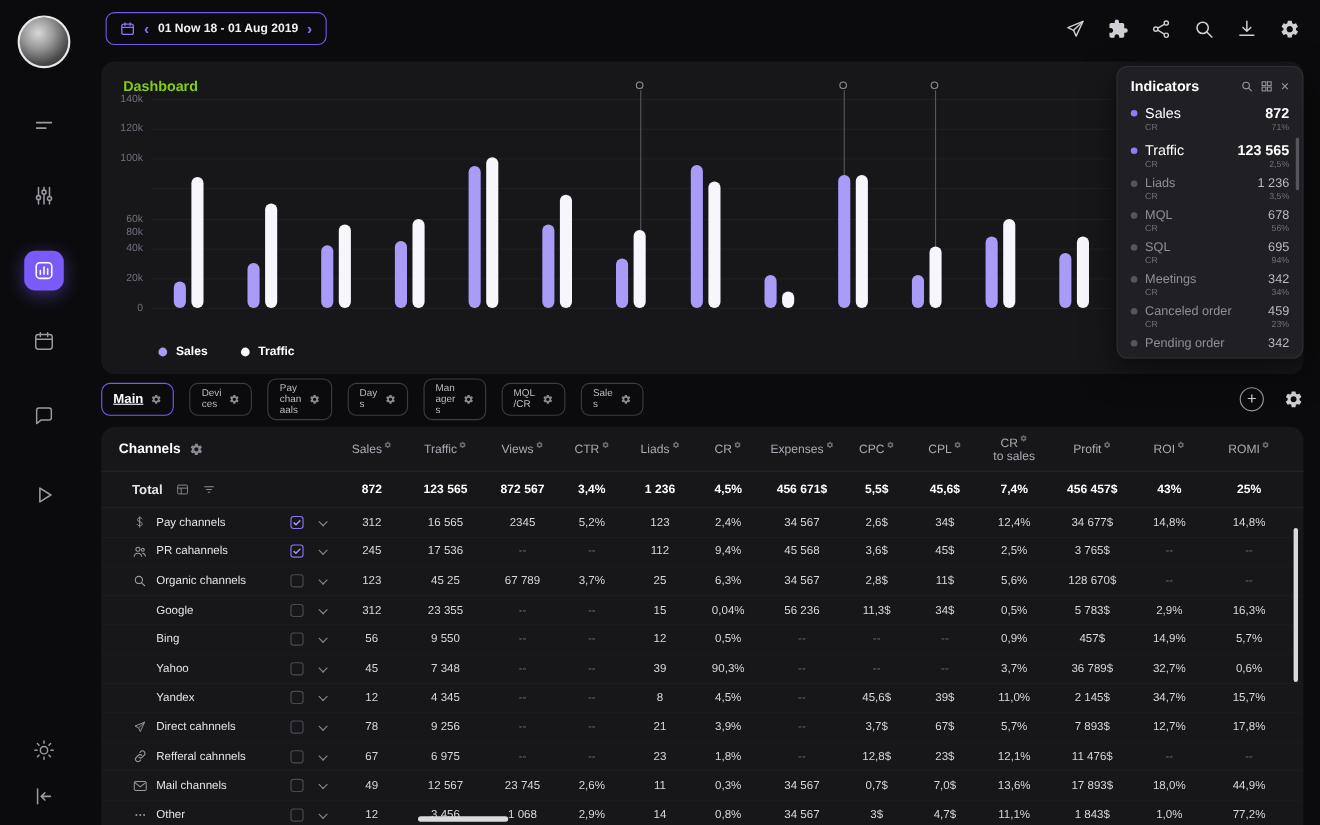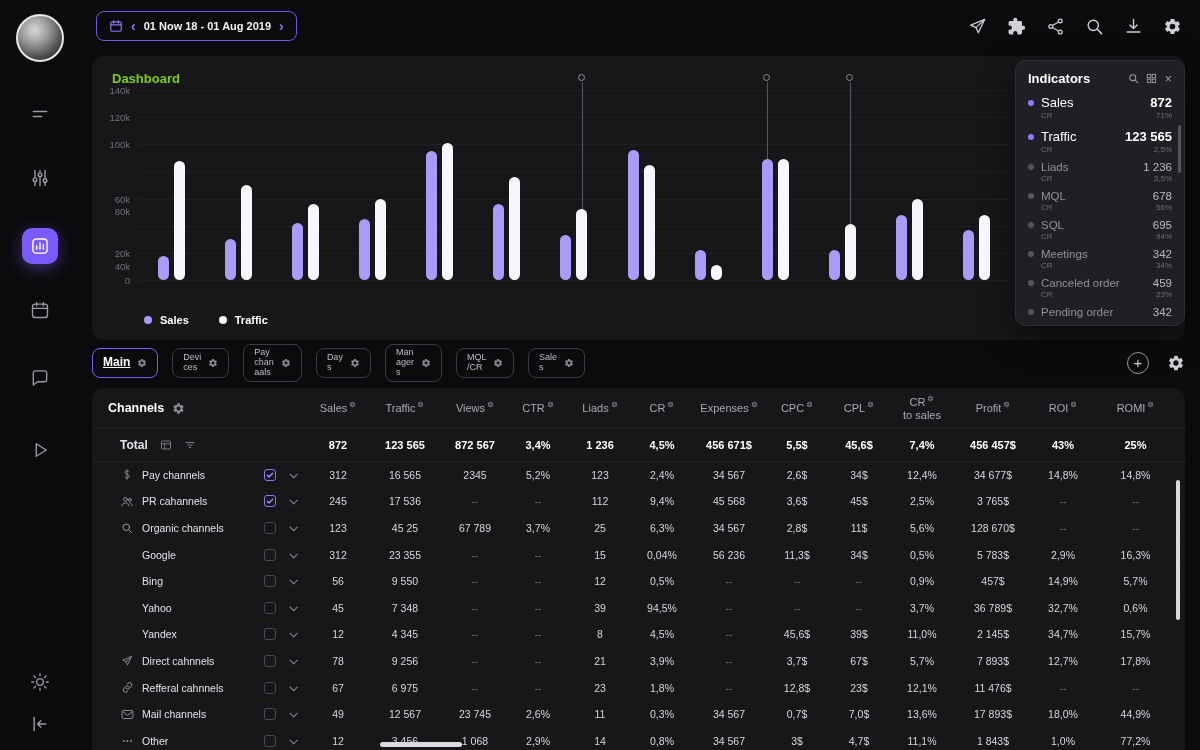--- a/index.html
+++ b/index.html
@@ -235,21 +235,21 @@
         </span>
     </div>
   </div>
   <div id="chart">
     <div id="y-axis">
         <div class="ytick" style="top: 0%;">140k</div>
         <div class="ytick" style="top: 14.2857%;">120k</div>
         <div class="ytick" style="top: 28.5714%;">100k</div>
         <div class="ytick" style="top: 42.8571%; margin-top: 40px;">80k</div>
         <div class="ytick" style="top: 57.1429%;">60k</div>
-        <div class="ytick" style="top: 71.4286%; margin-top: 40px;">40k</div>
+        <div class="ytick" style="top: 71.4286%;">40k</div>
         <div class="ytick" style="top: 85.7143%;">20k</div>
         <div class="ytick" style="top: 100%;">0</div>
       </div>
     <div id="plot">
         <div class="gridline" style="top: 0%;"></div>
         <div class="gridline" style="top: 14.2857%;"></div>
         <div class="gridline" style="top: 28.5714%;"></div>
         <div class="gridline" style="top: 42.8571%;"></div>
         <div class="gridline" style="top: 57.1429%;"></div>
         <div class="gridline" style="top: 71.4286%;"></div>
@@ -715,21 +715,21 @@
           <span class="row-icon"></span>
           <span class="row-label">Yahoo</span>
           <span class="cb"></span>
           <span class="chev-down"></span>
         </div>
         <div class="t-val">45</div>
         <div class="t-val">7 348</div>
         <div class="t-val dim">--</div>
         <div class="t-val dim">--</div>
         <div class="t-val">39</div>
-        <div class="t-val">94,5%</div>
+        <div class="t-val">90,3%</div>
         <div class="t-val dim">--</div>
         <div class="t-val dim">--</div>
         <div class="t-val dim">--</div>
         <div class="t-val">3,7%</div>
         <div class="t-val">36 789$</div>
         <div class="t-val">32,7%</div>
         <div class="t-val">0,6%</div>
       </div>
       <div class="t-row">
         <div class="t-channel">

